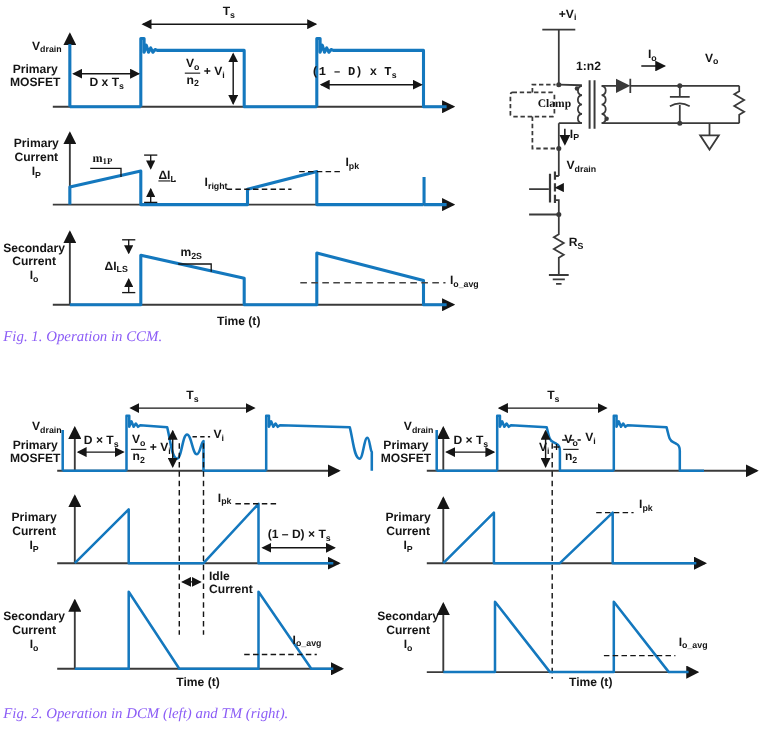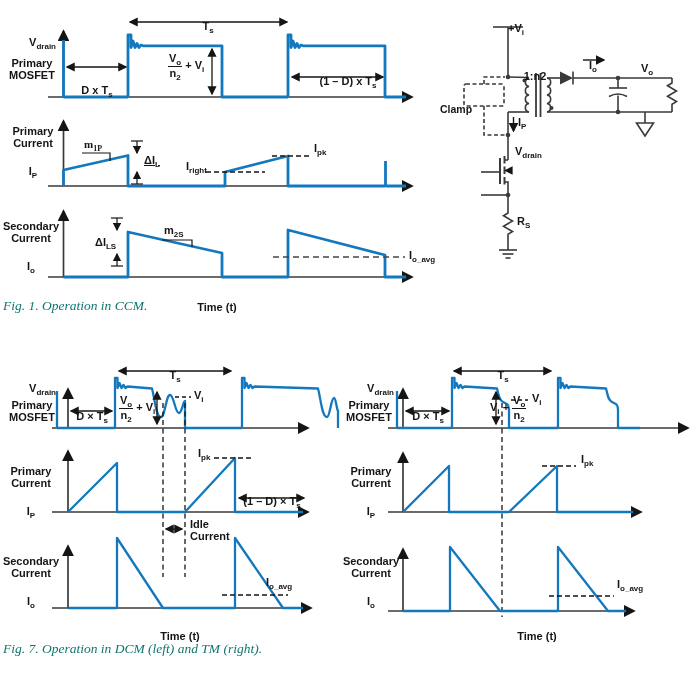--- a/index.html
+++ b/index.html
@@ -2,30 +2,30 @@
 <html><head>
 <meta charset="utf-8">
 <style>
   html,body{margin:0;padding:0;background:#ffffff;}
   #page{position:relative;width:694px;height:678px;background:#ffffff;overflow:hidden;
         font-family:"Liberation Sans",sans-serif;}
   svg{position:absolute;left:0;top:0;}
   .lbl{position:absolute;font-size:11px;font-weight:bold;color:#151515;line-height:1.05;
        white-space:nowrap;}
   .lbl sub{font-size:8px;vertical-align:-2.5px;line-height:0;font-weight:bold;}
-  .ctr{transform:translateX(-50%);margin-top:15px;}
+  .ctr{transform:translateX(-50%);}
   .rt{text-align:right;}
   .wrap{white-space:normal;text-align:center;}
   .wrapl{white-space:normal;text-align:left;}
   .frachost{display:inline-flex;align-items:center;gap:3px;}
   .frac{display:inline-flex;flex-direction:column;align-items:center;line-height:1;}
   .frac .num{border-bottom:1.4px solid #151515;padding:0 1px 1.5px 1px;}
   .frac .den{padding-top:1px;}
   .cap{position:absolute;font-family:"Liberation Serif",serif;font-style:italic;
-       font-size:13.5px;color:#0f766e;white-space:nowrap;}
+       font-size:13.5px;color:#8b5cf6;white-space:nowrap;}
 </style>
 </head>
 <body>
 
 <div id="page">
 
 <svg width="694" height="678" viewBox="0 0 694 678">
   <defs>
     <marker id="ahd" viewBox="0 0 10 10" refX="8.5" refY="5" markerWidth="6.5" markerHeight="6.5" orient="auto-start-reverse">
           <path d="M0 0 L10 5 L0 10 z" fill="#3a3a3a"></path>
@@ -175,40 +175,40 @@
 <span class="lbl wrap" style="left:6px;top:58px;width:52px;">Primary MOSFET</span>
 <span class="lbl ctr" style="left:208px;top:6px;">T<sub>s</sub></span>
 <span class="lbl ctr" style="left:97px;top:70px;text-align:right;">D x T<sub>s</sub></span>
 <span class="lbl frachost" style="left:168px;top:53px;">
   <span class="frac">
         <span class="num">V<sub>o</sub></span>
         <span class="den">n<sub>2</sub></span>
       </span>
   <span>+ V<sub>i</sub></span>
 </span>
-<span class="lbl ctr" style="left:348px;top:61px;">(1 – D) x T<sub>s</sub></span>
+<span class="lbl ctr" style="left:322px;top:61px;font-family:Liberation Mono, monospace;">(1 – D) x T<sub>s</sub></span>
 
 <span class="lbl wrap" style="left:8px;top:126px;width:50px;">Primary Current</span>
 <span class="lbl ctr" style="left:33px;top:151px;">I<sub>P</sub></span>
 <span class="lbl" style="left:84px;top:139px;font-family:Liberation Serif, serif;">m<sub>1P</sub></span>
 <span class="lbl" style="left:144px;top:155px;text-decoration:underline;">ΔI<sub>L</sub></span>
 <span class="lbl" style="left:186px;top:161px;">I<sub>right</sub></span>
 <span class="lbl" style="left:314px;top:143px;">I<sub>pk</sub></span>
 
 <span class="lbl wrap" style="left:2px;top:221px;width:58px;">Secondary Current</span>
 <span class="lbl ctr" style="left:31px;top:246px;">I<sub>o</sub></span>
 <span class="lbl" style="left:95px;top:237px;">ΔI<sub>LS</sub></span>
 <span class="lbl" style="left:164px;top:225px;">m<sub>2S</sub></span>
 <span class="lbl" style="left:409px;top:250px;">I<sub>o_avg</sub></span>
 <span class="lbl ctr" style="left:217px;top:287px;">Time (t)</span>
 <span class="cap" style="left:3px;top:298px;">Fig. 1. Operation in CCM.</span>
 
 <span class="lbl ctr" style="left:516px;top:8px;">+V<sub>i</sub></span>
 <span class="lbl ctr" style="left:535px;top:56px;">1:n2</span>
-<span class="lbl ctr" style="left:456px;top:89px;font-size:10.5px;">Clamp</span>
+<span class="lbl ctr" style="left:504px;top:89px;font-size:10.5px;font-family:Liberation Serif, serif;">Clamp</span>
 <span class="lbl ctr" style="left:593px;top:45px;">I<sub>o</sub></span>
 <span class="lbl ctr" style="left:647px;top:48px;">V<sub>o</sub></span>
 <span class="lbl" style="left:518px;top:117px;">I<sub>P</sub></span>
 <span class="lbl" style="left:515px;top:146px;">V<sub>drain</sub></span>
 <span class="lbl" style="left:517px;top:216px;">R<sub>S</sub></span>
 
 <span class="lbl rt" style="left:12px;top:383px;width:44px;">V<sub>drain</sub></span>
 <span class="lbl wrap" style="left:6px;top:400px;width:52px;">Primary MOSFET</span>
 <span class="lbl ctr" style="left:175px;top:355px;">T<sub>s</sub></span>
 <span class="lbl ctr" style="left:92px;top:396px;">D × T<sub>s</sub></span>
@@ -222,21 +222,21 @@
 <span class="lbl" style="left:194px;top:390px;">V<sub>i</sub></span>
 <span class="lbl" style="left:198px;top:448px;">I<sub>pk</sub></span>
 <span class="lbl ctr" style="left:272px;top:481px;">(1 – D) × T<sub>s</sub></span>
 <span class="lbl wrapl" style="left:190px;top:519px;width:44px;">Idle Current</span>
 <span class="lbl wrap" style="left:6px;top:466px;width:50px;">Primary Current</span>
 <span class="lbl ctr" style="left:31px;top:491px;">I<sub>P</sub></span>
 <span class="lbl wrap" style="left:2px;top:556px;width:58px;">Secondary Current</span>
 <span class="lbl ctr" style="left:31px;top:581px;">I<sub>o</sub></span>
 <span class="lbl" style="left:266px;top:577px;">I<sub>o_avg</sub></span>
 <span class="lbl ctr" style="left:180px;top:616px;">Time (t)</span>
-<span class="cap" style="left:3px;top:641px;">Fig. 7. Operation in DCM (left) and TM (right).</span>
+<span class="cap" style="left:3px;top:641px;">Fig. 2. Operation in DCM (left) and TM (right).</span>
 
 <span class="lbl rt" style="left:350px;top:383px;width:44px;">V<sub>drain</sub></span>
 <span class="lbl wrap" style="left:343px;top:400px;width:52px;">Primary MOSFET</span>
 <span class="lbl ctr" style="left:503px;top:355px;">T<sub>s</sub></span>
 <span class="lbl ctr" style="left:428px;top:396px;">D × T<sub>s</sub></span>
 <span class="lbl frachost" style="left:458px;top:395px;margin-left:32px;">
   <span>V<sub>i</sub> +</span>
   <span class="frac">
         <span class="num">V<sub>o</sub></span>
         <span class="den">n<sub>2</sub></span>

